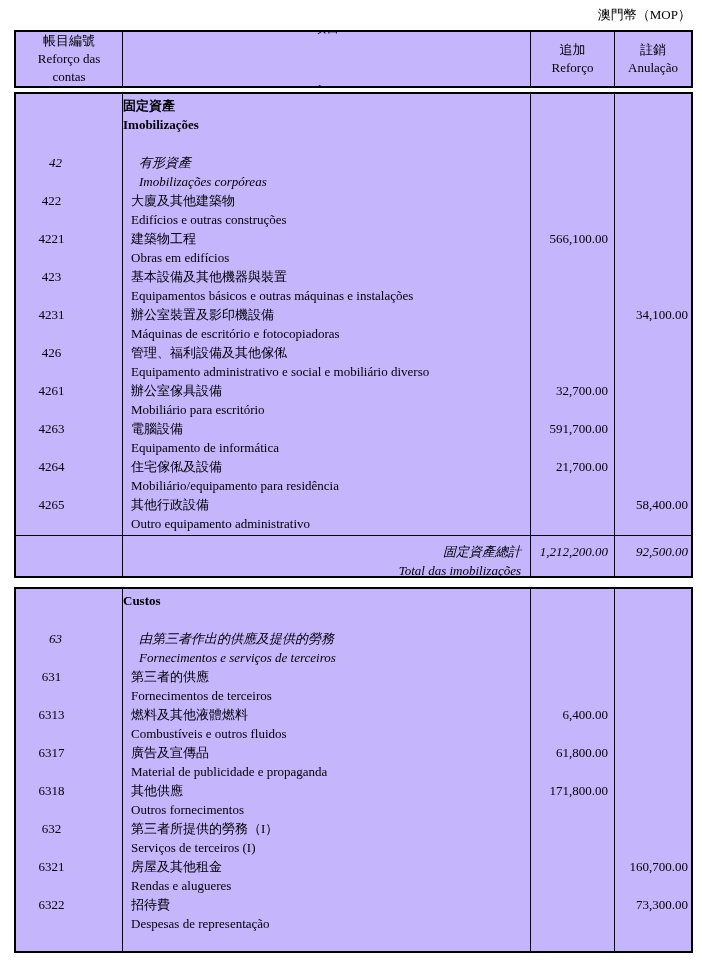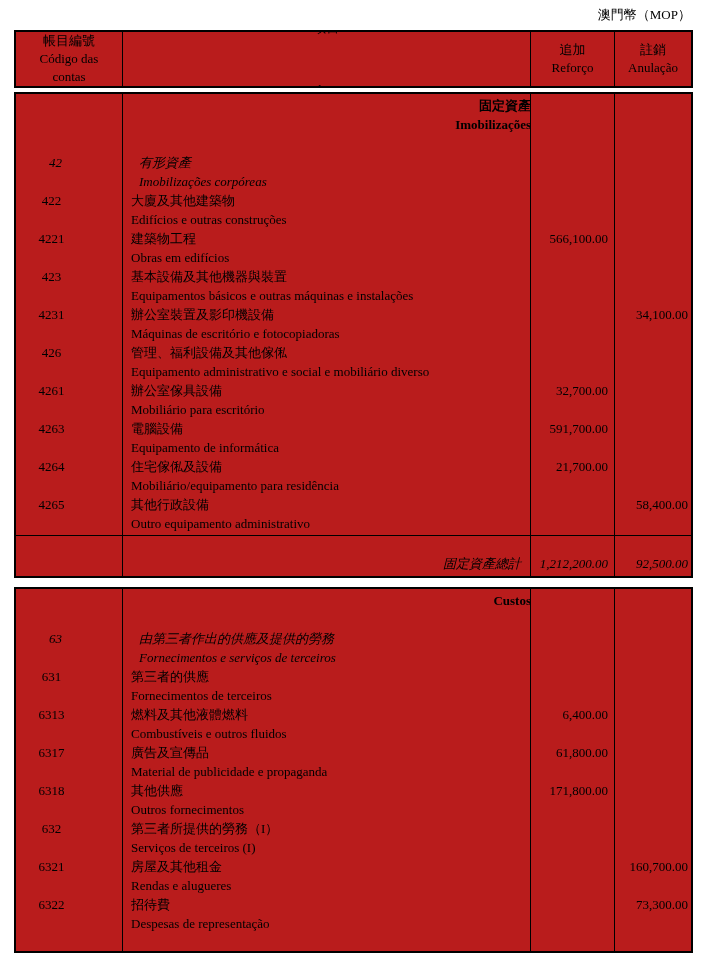--- a/index.html
+++ b/index.html
@@ -4,21 +4,21 @@
 <style>
   html,body{margin:0;padding:0;background:#fff;}
   .page{
     position:relative;width:702px;height:965px;background:#fff;
     font-family:"Liberation Serif","DejaVu Serif",serif;
     font-size:13px;color:#000;overflow:hidden;
   }
   .currency{position:absolute;top:6px;right:11px;font-size:13px;white-space:nowrap;}
   .box{
     position:absolute;left:14px;width:679px;border:2px solid #000;
-    box-sizing:border-box;background:#b91c1c;overflow:hidden;
+    box-sizing:border-box;background:#c4b5fd;overflow:hidden;
   }
   .header-box{top:30px;height:58px;}
   .s0{top:92px;height:486px;}
   .s1{top:587px;height:366px;}
   .vline{position:absolute;top:0;bottom:0;width:1px;background:#000;}
   .v1{left:106px;}
   .v2{left:514px;}
   .v3{left:598px;}
   .hcol{
     position:absolute;top:0;bottom:0;display:flex;flex-direction:column;
@@ -33,38 +33,38 @@
   .line{
     display:grid;grid-template-columns:107px 408px 84px 1fr;
     height:19px;line-height:19px;white-space:nowrap;
   }
   .line > div{overflow:visible;}
   .c1{text-align:center;padding-right:36px;box-sizing:border-box;}
   .c2{padding-left:8px;box-sizing:border-box;}
   .c3{text-align:right;padding-right:7px;box-sizing:border-box;}
   .c4{text-align:right;padding-right:3px;box-sizing:border-box;}
   .it{font-style:italic;margin-left:8px;}
-  .bold-center{text-align:right;padding-left:0;font-weight:bold;}
-  .total{border-top:1px solid #000;padding-top:18px;box-sizing:border-box;height:42px;position:relative;}
+  .bold-center{text-align:left;padding-left:0;font-weight:bold;}
+  .total{border-top:1px solid #000;padding-top:6px;box-sizing:border-box;height:42px;position:relative;}
   .total .c2{text-align:right;padding-right:10px;}
 </style>
 </head>
 <body>
 
 <div class="page">
 
   <div class="currency">澳門幣（MOP）</div>
 
   <div class="box header-box">
     <div class="vline v1"></div>
     <div class="vline v2"></div>
     <div class="vline v3"></div>
     <div class="hcol hc1">
       <span>帳目編號</span>
-      <span>Código das</span>
+      <span>Reforço das</span>
       <span>contas</span>
     </div>
     <div class="hcol hc2">
       <span>項目</span>
       <span>Rubricas</span>
     </div>
     <div class="hcol hc3">
       <span>追加</span>
       <span>Reforço</span>
     </div>

